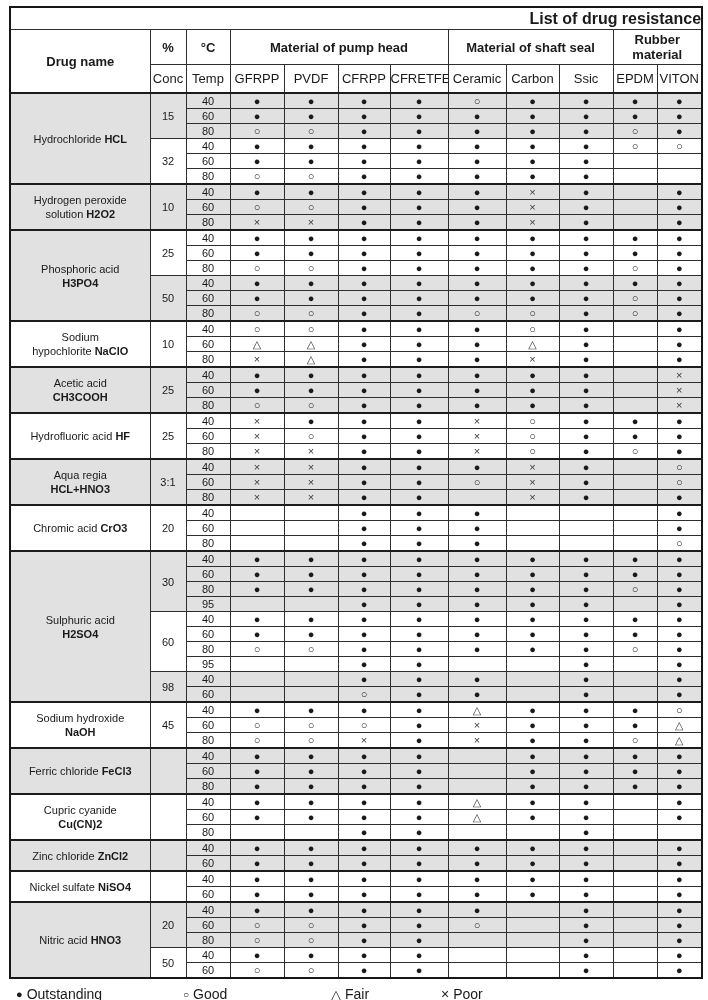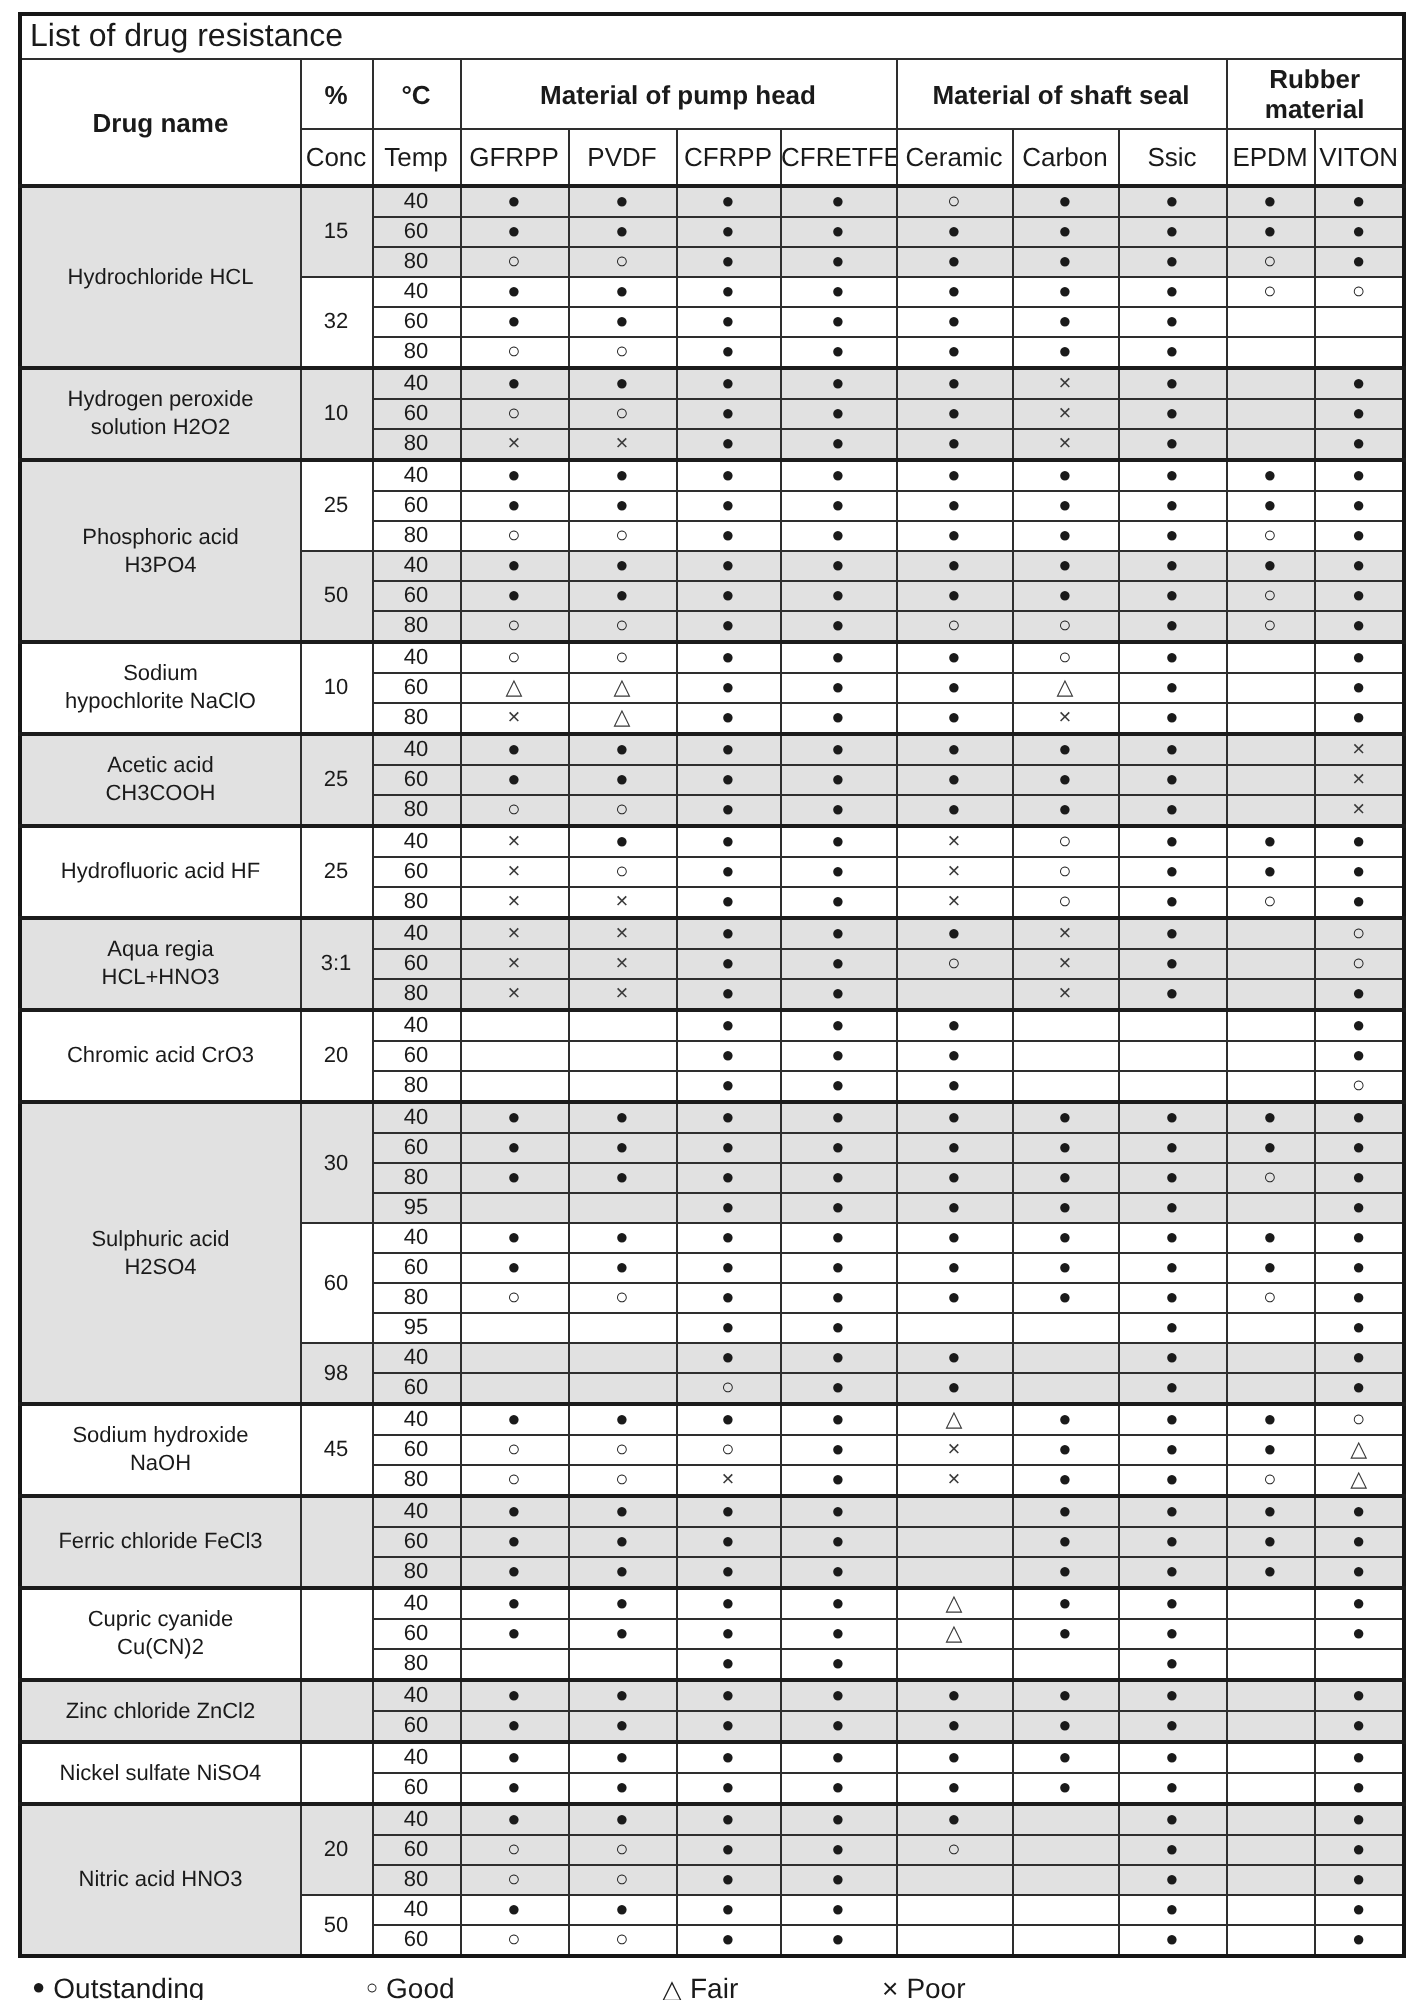--- a/index.html
+++ b/index.html
@@ -21,32 +21,32 @@
     border:1px solid #2e2e2e;
     text-align:center;
     vertical-align:middle;
     padding:0;
     height:14px;
     line-height:14px;
     font-size:11px;
     overflow:hidden;
   }
   tr.title-row td {
-    text-align:left;
-    font-weight:normal;
+    text-align:right;
+    font-weight:bold;
     font-size:16px;
     height:21px;
     line-height:21px;
     padding-left:4px;
   }
   tr.h1 td { height:34px; font-weight:bold; font-size:13px; line-height:15px; }
   tr.h2 td { height:27px; font-weight:normal; font-size:13px; }
 
   td.name-cell { font-size:13px; line-height:15px; }
-  td.name-cell .b { font-weight:normal; }
+  td.name-cell .b { font-weight:bold; }
   td.conc-cell { font-size:12px; }
   td.t { font-size:12px; }
 
   .sh { background:#e1e1e1; }
   .wh { background:#ffffff; }
 
   tr.drug-start td { border-top:2px solid #1c1c1c; }
 
   td.s-out  { font-size:9px;  }
   td.s-good { font-size:9px;  }

